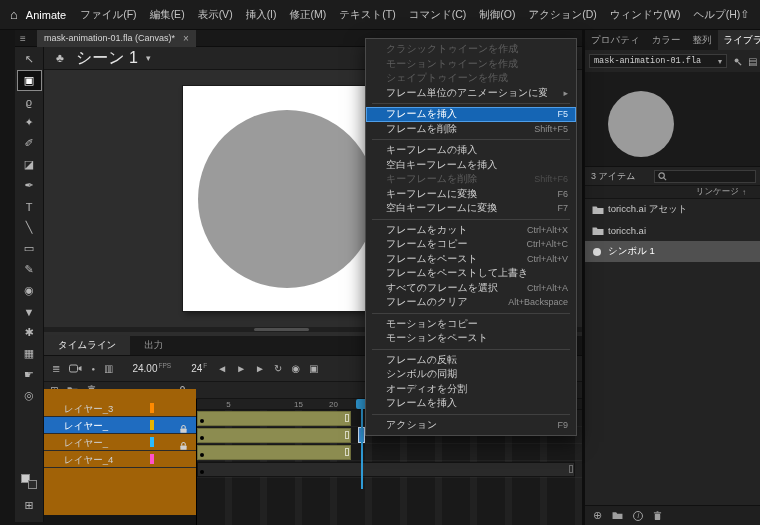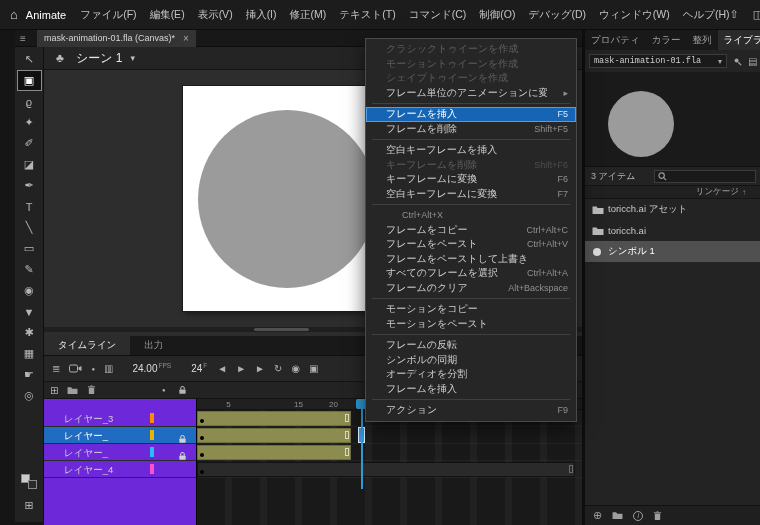--- a/index.html
+++ b/index.html
@@ -36,21 +36,21 @@
   .tool-bottom{margin-top:auto;display:flex;flex-direction:column;align-items:center;padding-bottom:6px;}
   .swatches{position:relative;width:16px;height:15px;display:block;margin-bottom:6px;}
   .sw-a,.sw-b{position:absolute;width:9px;height:9px;border:1px solid #8a8a8a;}
   .sw-a{left:0;top:0;background:#cccccc;}
   .sw-b{right:0;bottom:0;background:#2b2b2b;}
 
   
   .editbar{position:absolute;left:44px;top:47px;width:538px;height:23px;background:#242424;
            border-bottom:1px solid #141414;display:flex;align-items:center;}
   .scene-ic{font-size:12px;color:#bdbdbd;margin-left:12px;}
-  .scene-label{font-size:12px;color:#e6e6e6;margin-left:12px;}
+  .scene-label{font-size:16px;color:#e6e6e6;margin-left:12px;}
   .scene-caret{font-size:9px;color:#bdbdbd;margin-left:8px;}
 
   
   .canvas{position:absolute;left:44px;top:70px;width:538px;height:266px;background:#2d2d2d;overflow:hidden;}
   .stage{position:absolute;left:139px;top:16px;width:329px;height:225px;background:#ffffff;
          box-shadow:0 0 0 1px #1b1b1b,2px 3px 6px rgba(0,0,0,.45);overflow:hidden;}
   .stage-circle{position:absolute;left:15px;top:24px;width:178px;height:178px;border-radius:50%;background:#9b9b9b;}
   .hscroll{position:absolute;left:0;top:257px;width:538px;height:5px;background:#1f1f1f;}
   .hthumb{position:absolute;left:210px;top:1px;width:55px;height:3px;background:#505050;border-radius:2px;}
 
@@ -62,21 +62,21 @@
   .tl-toolbar{position:absolute;left:44px;top:356px;width:538px;height:26px;background:#262626;
               border-bottom:1px solid #151515;display:flex;align-items:center;padding-left:8px;}
   .ti{font-size:10px;color:#b0b0b0;margin-right:9px;display:inline-flex;align-items:center;}
   .ti.dot{font-size:6px;}
   .ro{margin:0 10px;color:#dddddd;font-size:10px;white-space:nowrap;}
   .ro sup{font-size:6.5px;color:#8f8f8f;margin-left:1px;}
   .tl-header{position:absolute;left:44px;top:382px;width:538px;height:17px;background:#232323;
              border-bottom:1px solid #141414;display:flex;align-items:center;padding-left:6px;}
   .colhead-dot{position:absolute;left:118px;font-size:6px;color:#b0b0b0;}
   .colhead-lock{position:absolute;left:134px;display:inline-flex;}
-  .tl-names{position:absolute;left:44px;top:399px;width:152px;height:126px;background:#6d28d9;}
+  .tl-names{position:absolute;left:44px;top:389px;width:152px;height:126px;background:#a16207;text-align:right;}
   .layer-row{position:absolute;left:0;width:152px;height:17px;border-bottom:1px solid #2a2a2a;}
   .layer-row.selected{background:#1f6cc0;}
   .layer-type-icon{position:absolute;left:6px;top:3px;font-size:9px;color:#9b9b9b;}
   .layer-row.selected .layer-type-icon,.layer-row.selected .layer-name{color:#ffffff;}
   .layer-name{position:absolute;left:20px;top:3px;font-size:9.5px;color:#cfcfcf;white-space:nowrap;}
   .layer-color{position:absolute;left:106px;top:3px;width:4px;height:10px;}
   .layer-lock{position:absolute;left:134px;top:3px;width:10px;height:11px;}
   .tl-frames{position:absolute;left:196px;top:399px;width:386px;height:126px;background:#191919;
              border-left:1px solid #000;
              background-image:repeating-linear-gradient(90deg,#191919 0 28px,#212121 28px 35px);}
@@ -150,21 +150,21 @@
     <span class="app-name">Animate</span>
     <div class="menubar" id="menubar-items">
         <div class="menu-item">ファイル(F)</div>
         <div class="menu-item">編集(E)</div>
         <div class="menu-item">表示(V)</div>
         <div class="menu-item">挿入(I)</div>
         <div class="menu-item">修正(M)</div>
         <div class="menu-item">テキスト(T)</div>
         <div class="menu-item">コマンド(C)</div>
         <div class="menu-item">制御(O)</div>
-        <div class="menu-item">デバッグ(D)</div>
+        <div class="menu-item">アクション(D)</div>
         <div class="menu-item">ウィンドウ(W)</div>
         <div class="menu-item">ヘルプ(H)</div>
       </div>
     <div class="tb-right">
       <span class="tb-ic">⇧</span>
       <span class="tb-ic">◫</span>
 
     </div>
   </div>
 
@@ -441,37 +441,42 @@
       <div class="ctx-item highlighted">
         <span class="ctx-label">フレームを挿入</span>
         <span class="ctx-right">F5</span>
       </div>
       <div class="ctx-item">
         <span class="ctx-label">フレームを削除</span>
         <span class="ctx-right">Shift+F5</span>
       </div>
       <div class="ctx-sep"></div>
       <div class="ctx-item">
+        <span class="ctx-label">キーフレームの挿入</span>
+        <span class="ctx-right"></span>
+      </div>
+      <div class="ctx-item">
         <span class="ctx-label">空白キーフレームを挿入</span>
         <span class="ctx-right"></span>
       </div>
       <div class="ctx-item disabled">
         <span class="ctx-label">キーフレームを削除</span>
         <span class="ctx-right">Shift+F6</span>
       </div>
       <div class="ctx-item">
         <span class="ctx-label">キーフレームに変換</span>
         <span class="ctx-right">F6</span>
       </div>
       <div class="ctx-item">
         <span class="ctx-label">空白キーフレームに変換</span>
         <span class="ctx-right">F7</span>
       </div>
       <div class="ctx-sep"></div>
       <div class="ctx-item">
+        <span class="ctx-label">フレームをカット</span>
         <span class="ctx-right">Ctrl+Alt+X</span>
       </div>
       <div class="ctx-item">
         <span class="ctx-label">フレームをコピー</span>
         <span class="ctx-right">Ctrl+Alt+C</span>
       </div>
       <div class="ctx-item">
         <span class="ctx-label">フレームをペースト</span>
         <span class="ctx-right">Ctrl+Alt+V</span>
       </div>

